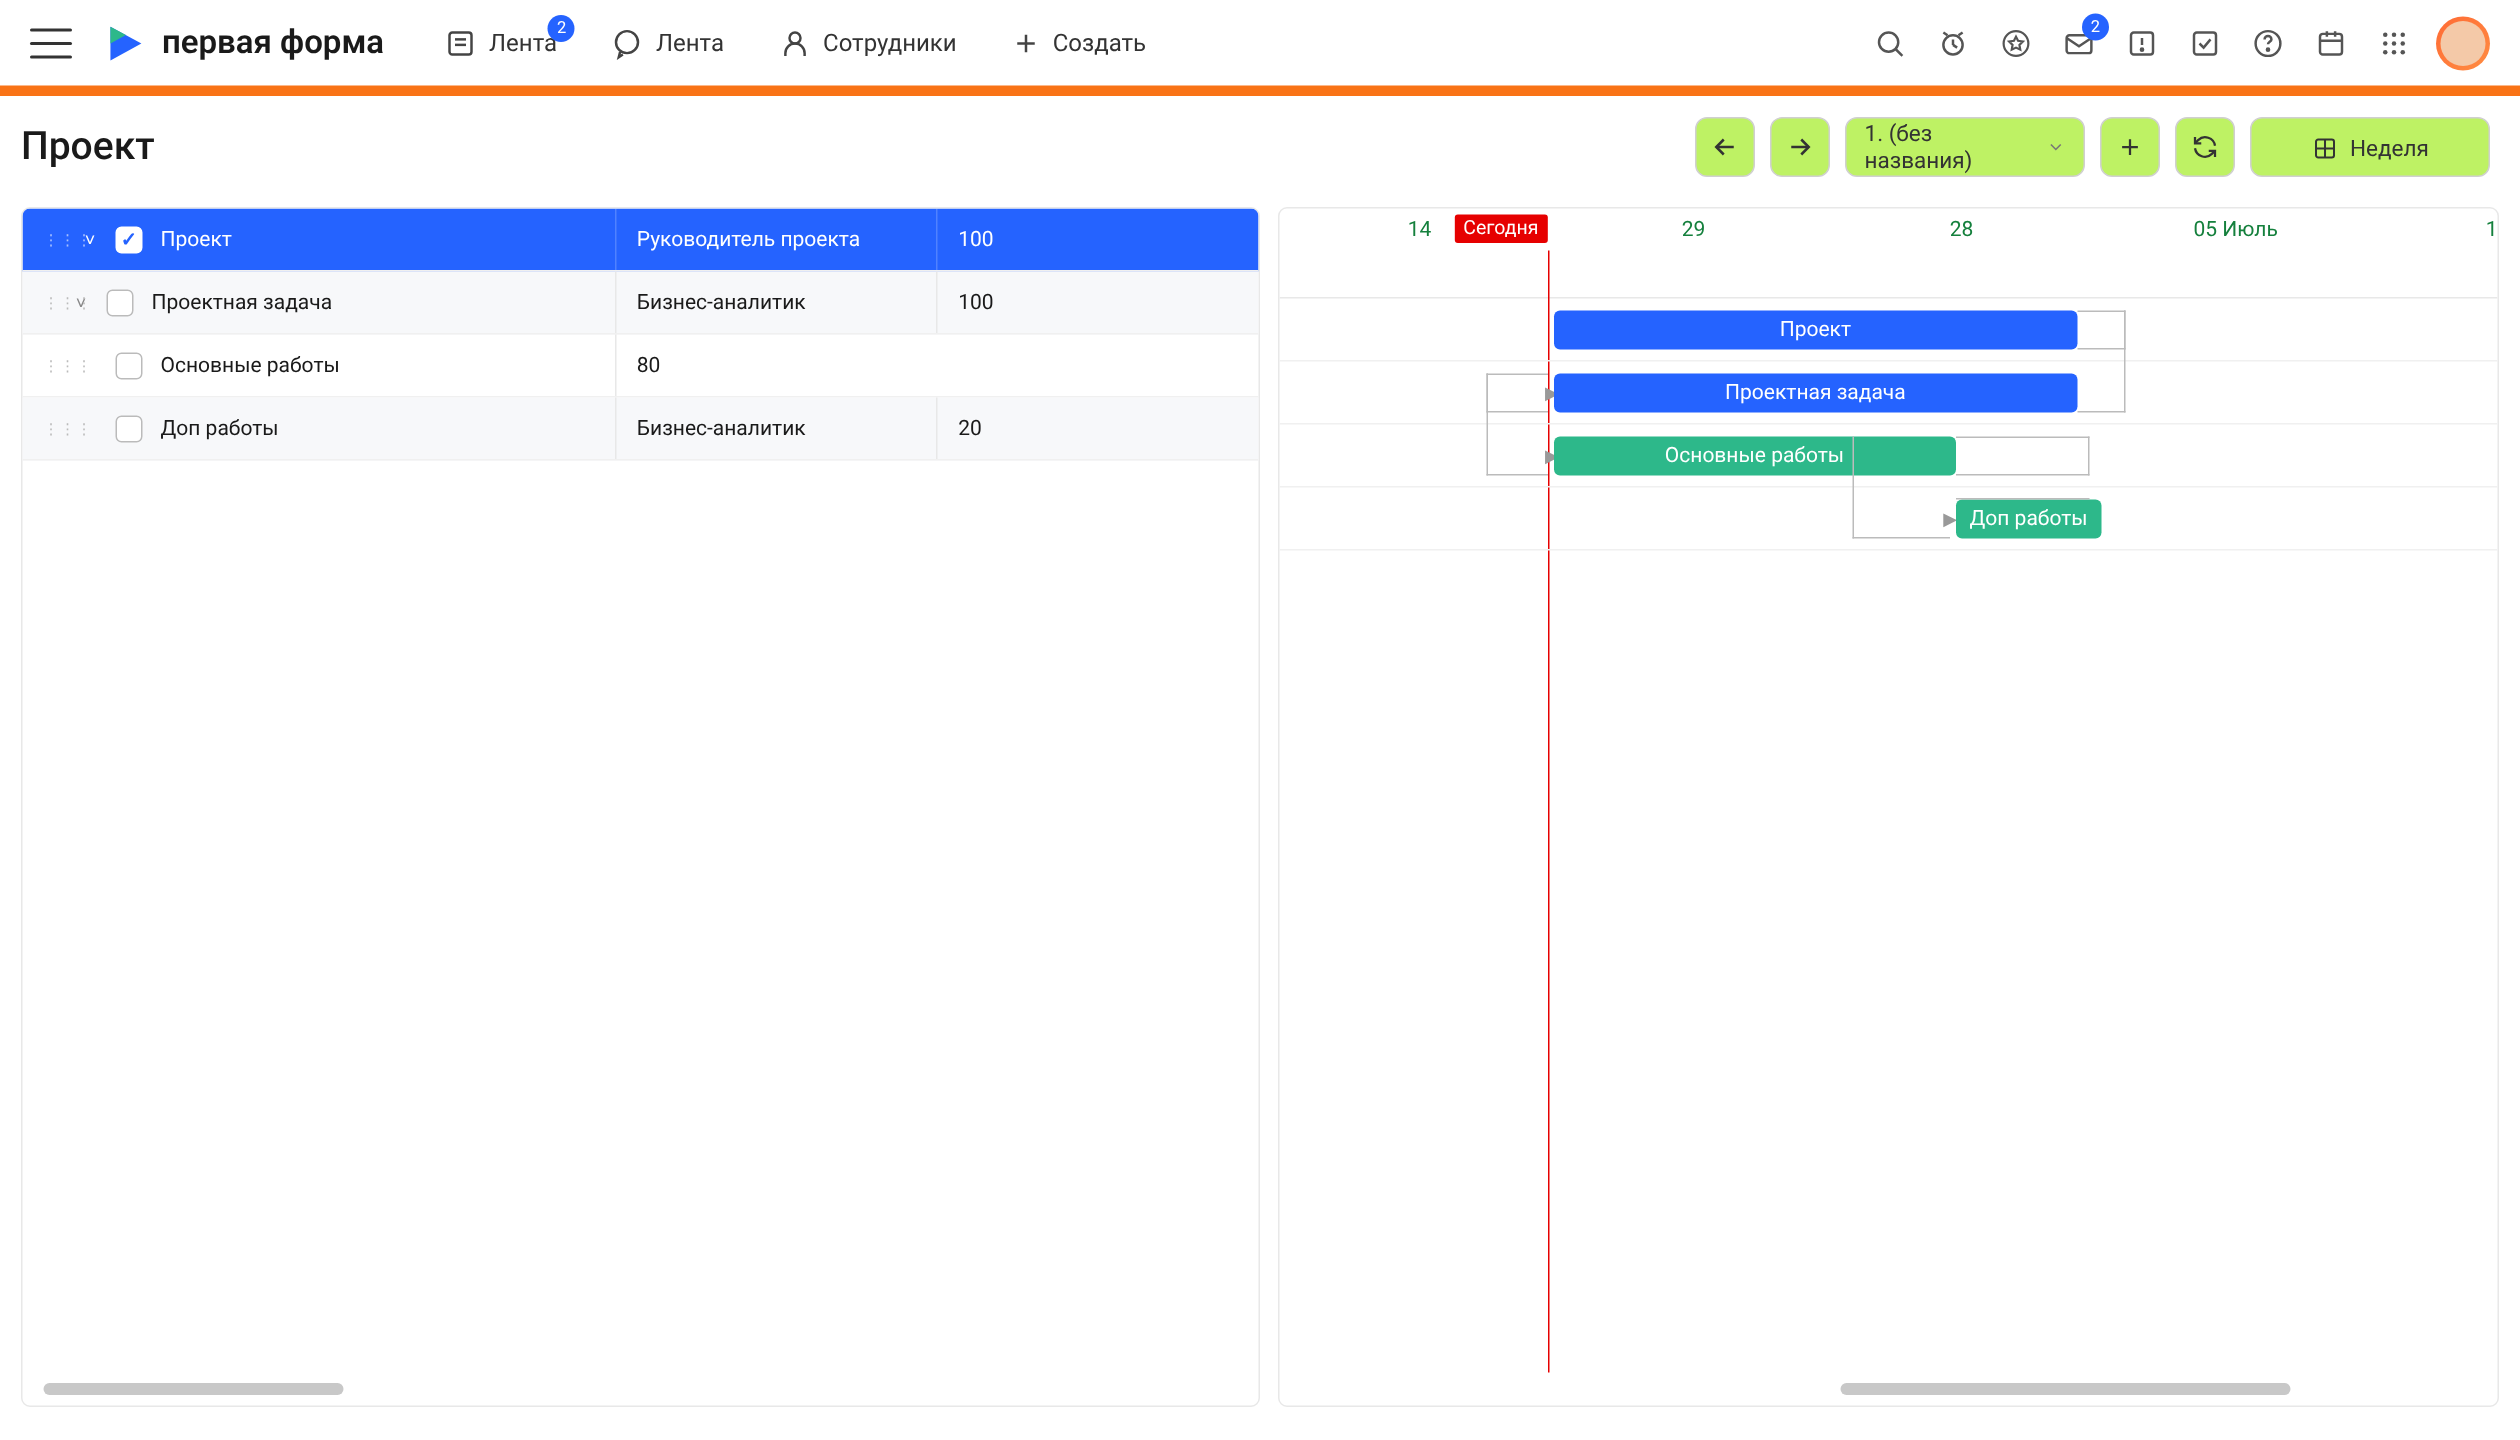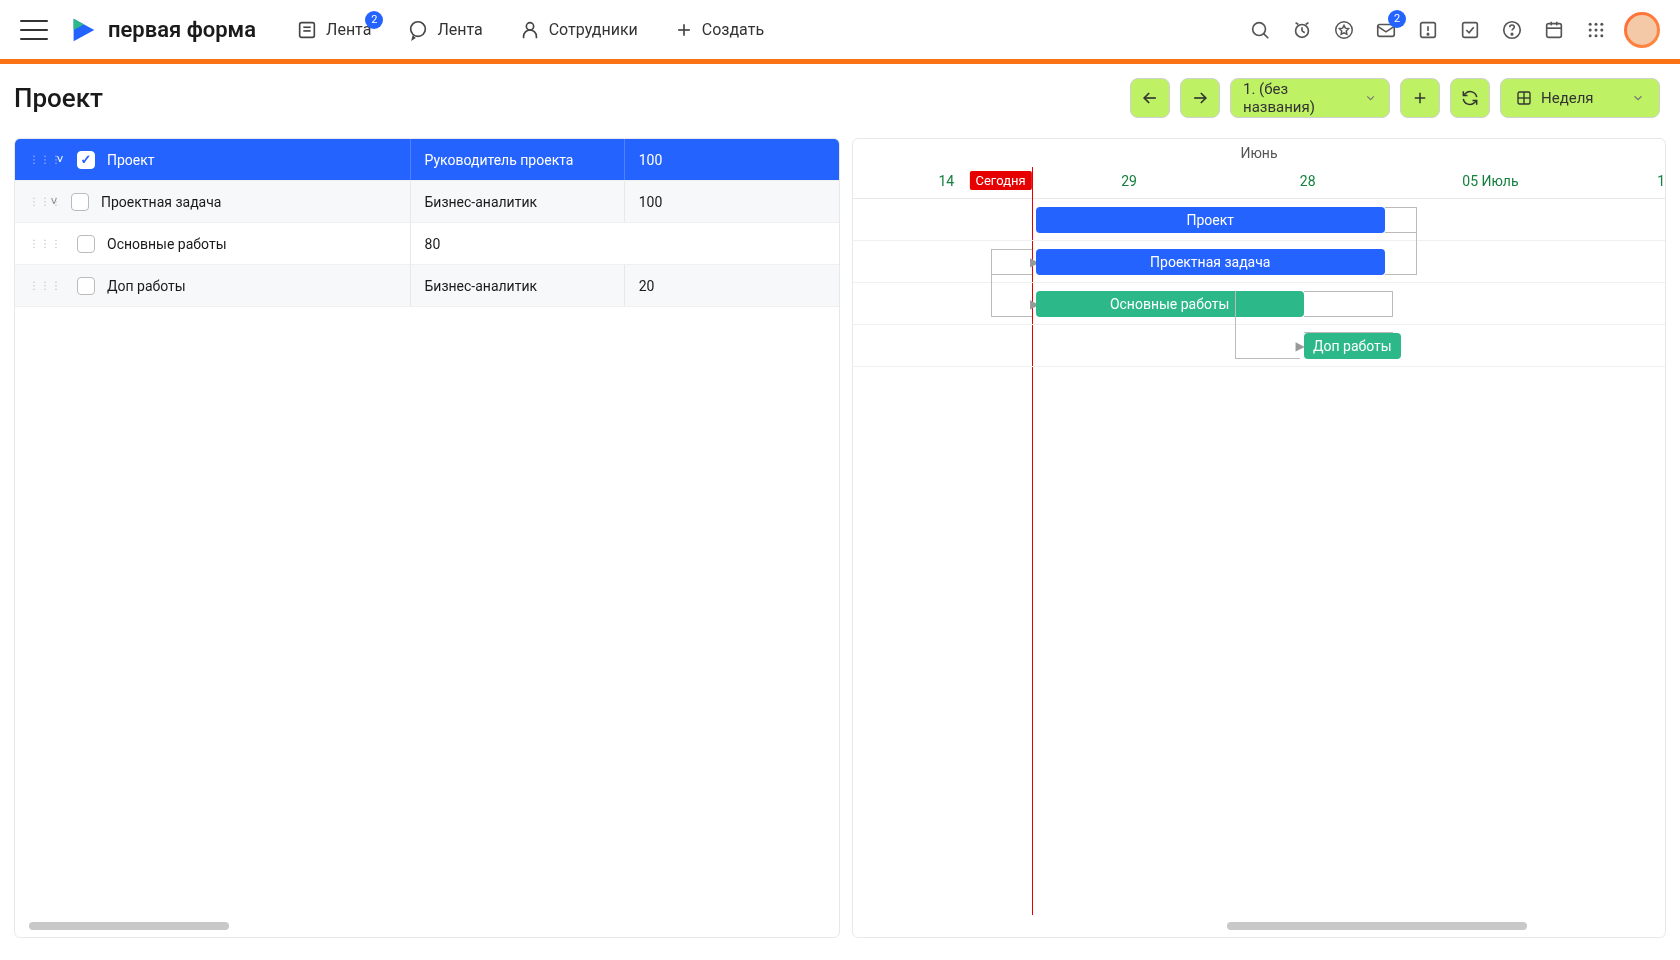--- a/index.html
+++ b/index.html
@@ -1,38 +1,38 @@
 <!DOCTYPE html>
 <html><head>
 <meta charset="utf-8">
 <style>
 * { box-sizing: border-box; margin: 0; padding: 0; }
 body { font-family: -apple-system, BlinkMacSystemFont, "Segoe UI", Roboto, Arial, sans-serif; font-size: 14px; color: #1a1a1a; background: #fff; }
-.header { display: flex; align-items: center; padding: 0 20px; height: 64px; border-bottom: 5px solid #f97316; }
+.header { display: flex; align-items: center; padding: 0 20px; height: 64px; border-bottom: 7px solid #f97316; }
 .hamburger { width: 28px; height: 20px; display: flex; flex-direction: column; justify-content: space-between; cursor: pointer; margin-right: 20px; }
 .hamburger span { height: 2px; background: #333; border-radius: 1px; }
 .logo { display: flex; align-items: center; gap: 10px; margin-right: 40px; }
 .logo-mark { width: 30px; height: 30px; }
 .logo-text { font-size: 22px; font-weight: 600; color: #1a1a1a; }
 .nav { display: flex; gap: 36px; align-items: center; }
 .nav-item { display: flex; align-items: center; gap: 8px; position: relative; cursor: pointer; font-size: 16px; color: #333; }
 .nav-badge { position: absolute; top: -8px; right: -12px; background: #2563ff; color: #fff; border-radius: 10px; min-width: 18px; height: 18px; font-size: 11px; display: flex; align-items: center; justify-content: center; padding: 0 4px; }
 .header-right { margin-left: auto; display: flex; align-items: center; gap: 14px; }
 .icon-btn { width: 28px; height: 28px; display: flex; align-items: center; justify-content: center; cursor: pointer; color: #555; position: relative; }
 .icon-btn .nav-badge { top: -6px; right: -6px; }
 .avatar { width: 36px; height: 36px; border-radius: 50%; background: linear-gradient(135deg,#ff6b35,#ff8c42); display: flex; align-items: center; justify-content: center; overflow: hidden; }
 .avatar-face { width: 30px; height: 30px; border-radius: 50%; background: #f4c9a8; position: relative; }
 
 .toolbar { display: flex; align-items: center; padding: 14px 20px 20px 14px; }
 .page-title { font-size: 26px; font-weight: 500; }
 .toolbar-right { margin-left: auto; display: flex; align-items: center; gap: 10px; }
 .btn { border: 1px solid #d0d0d0; background: #bef264; border-radius: 8px; height: 40px; display: flex; align-items: center; justify-content: center; cursor: pointer; font-size: 15px; color: #333; }
 .btn-icon { width: 40px; }
 .btn-select { padding: 0 12px; gap: 8px; width: 160px; justify-content: space-between; }
-.btn-view { padding: 11px 14px; gap: 10px; width: 160px; justify-content: space-between; }
+.btn-view { padding: 11px 14px; gap: 10px; width: 160px; justify-content: space-between; flex-direction: column; }
 
 .content { display: flex; height: calc(100vh - 64px - 76px - 20px); padding: 0 14px; gap: 12px; }
 .left-pane { flex: 0 0 50%; border: 1px solid #e8e8e8; border-radius: 6px; overflow: hidden; background: #fff; position: relative; display:flex; flex-direction:column;}
 .right-pane { flex: 1; border: 1px solid #e8e8e8; border-radius: 6px; overflow: hidden; background: #fff; position: relative; display:flex; flex-direction:column;}
 .table-header { display: flex; border-bottom: 1px solid #e8e8e8; font-weight: 600; font-size: 15px; height: 60px; }
 .col-task { flex: 0 0 48%; border-right: 1px solid #e8e8e8; padding: 20px 14px; }
 .col-type { flex: 0 0 26%; border-right: 1px solid #e8e8e8; padding: 20px 14px; }
 .col-hours { flex: 1; padding: 20px 14px; text-align: right; }
 .row { display: flex; height: 42px; align-items: stretch; border-bottom: 1px solid #f0f0f0; }
 .row.selected { background: #2563ff; color: #fff; }
@@ -286,21 +286,20 @@
       <div class="col-hours">20</div>
     </div>
     <div class="spacer-flex"></div>
     <div class="bottom-scroll">
         <div class="scroll-thumb w200"></div>
       </div>
   </div>
 
   <div class="right-pane">
     <div class="timeline-header">
-      <div class="month-row">Июнь</div>
       <div class="days-row">
         <span class="day-label" style="left:11.5%">14</span>
         <span class="today-badge" style="left:22%">Сегодня</span>
         <span class="day-label" style="left:34%">29</span>
         <span class="day-label" style="left:56%">28</span>
         <span class="day-label" style="left:78.5%">05 Июль</span>
         <span class="day-label" style="left:100%">12</span>
       </div>
     </div>
     <div class="timeline-body">

